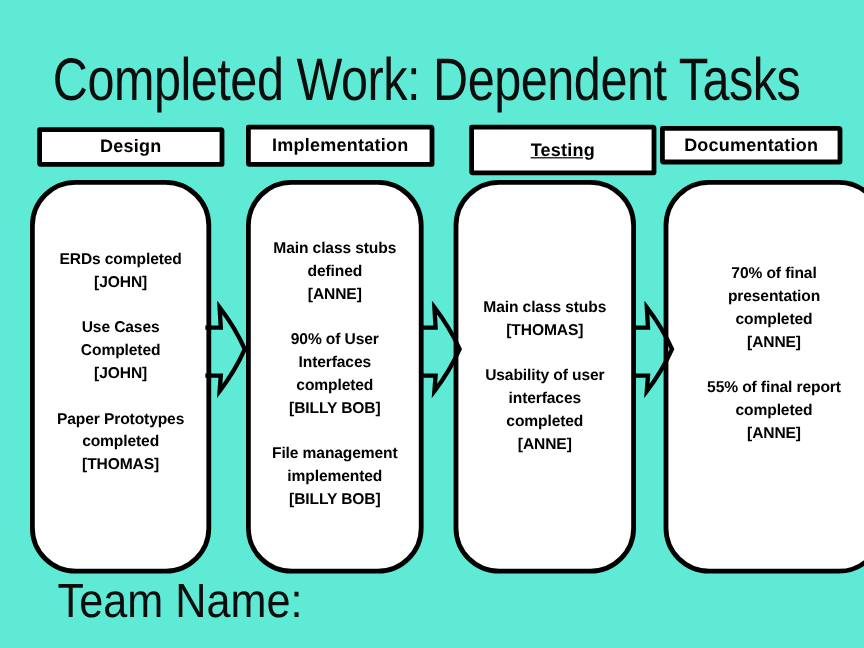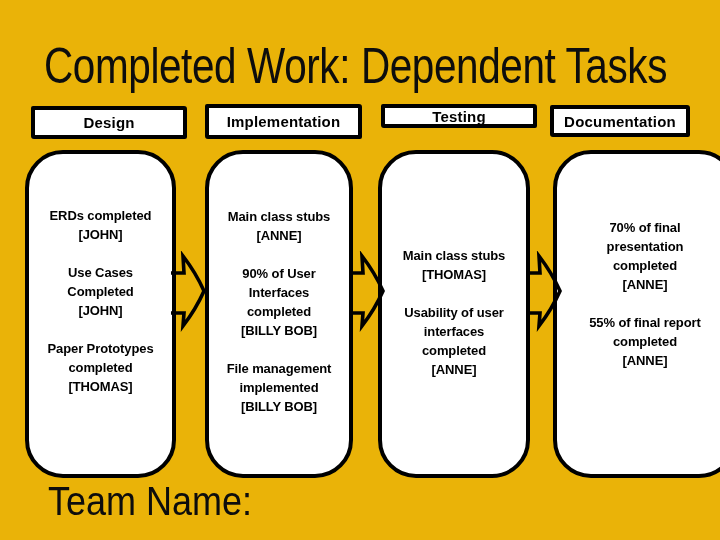--- a/index.html
+++ b/index.html
@@ -4,21 +4,21 @@
 <style>
   html, body {
     margin: 0;
     padding: 0;
     background: #ffffff;
   }
   .slide {
     position: relative;
     width: 720px;
     height: 540px;
-    background: #eab308;
+    background: #5eead4;
     overflow: hidden;
     font-family: "Liberation Sans", "DejaVu Sans", sans-serif;
     color: #000000;
   }
   .title {
     position: absolute;
     left: 44px;
     top: 41px;
     font-size: 50px;
     line-height: 1;
@@ -37,22 +37,22 @@
     display: flex;
     align-items: center;
     justify-content: center;
     font-size: 15px;
     font-weight: bold;
     letter-spacing: 0.2px;
     white-space: nowrap;
   }
   .hdr-1 { left: 31px;  top: 106px; width: 156px; height: 33px; }
   .hdr-2 { left: 205px; top: 104px; width: 157px; height: 35px; }
-  .hdr-3 { left: 381px; top: 104px; width: 156px; height: 24px; }
-  .hdr-4 { left: 550px; top: 105px; width: 140px; height: 32px; }
+  .hdr-3 { left: 391px; top: 104px; width: 156px; height: 42px; text-decoration: underline; }
+  .hdr-4 { left: 550px; top: 105px; width: 152px; height: 32px; }
 
   .panel {
     position: absolute;
     box-sizing: border-box;
     top: 150px;
     height: 328px;
     border: 4px solid #000000;
     border-radius: 38px;
     background: #ffffff;
     display: flex;
@@ -134,20 +134,21 @@
           <div class="line">Paper Prototypes</div>
           <div class="line">completed</div>
           <div class="line">[THOMAS]</div>
         </div>
       </div>
   </div>
   <div class="panel panel-2">
     <div class="content">
         <div class="group">
           <div class="line">Main class stubs</div>
+          <div class="line">defined</div>
           <div class="line">[ANNE]</div>
         </div>
         <div class="group">
           <div class="line">90% of User</div>
           <div class="line">Interfaces</div>
           <div class="line">completed</div>
           <div class="line">[BILLY BOB]</div>
         </div>
         <div class="group">
           <div class="line">File management</div>

